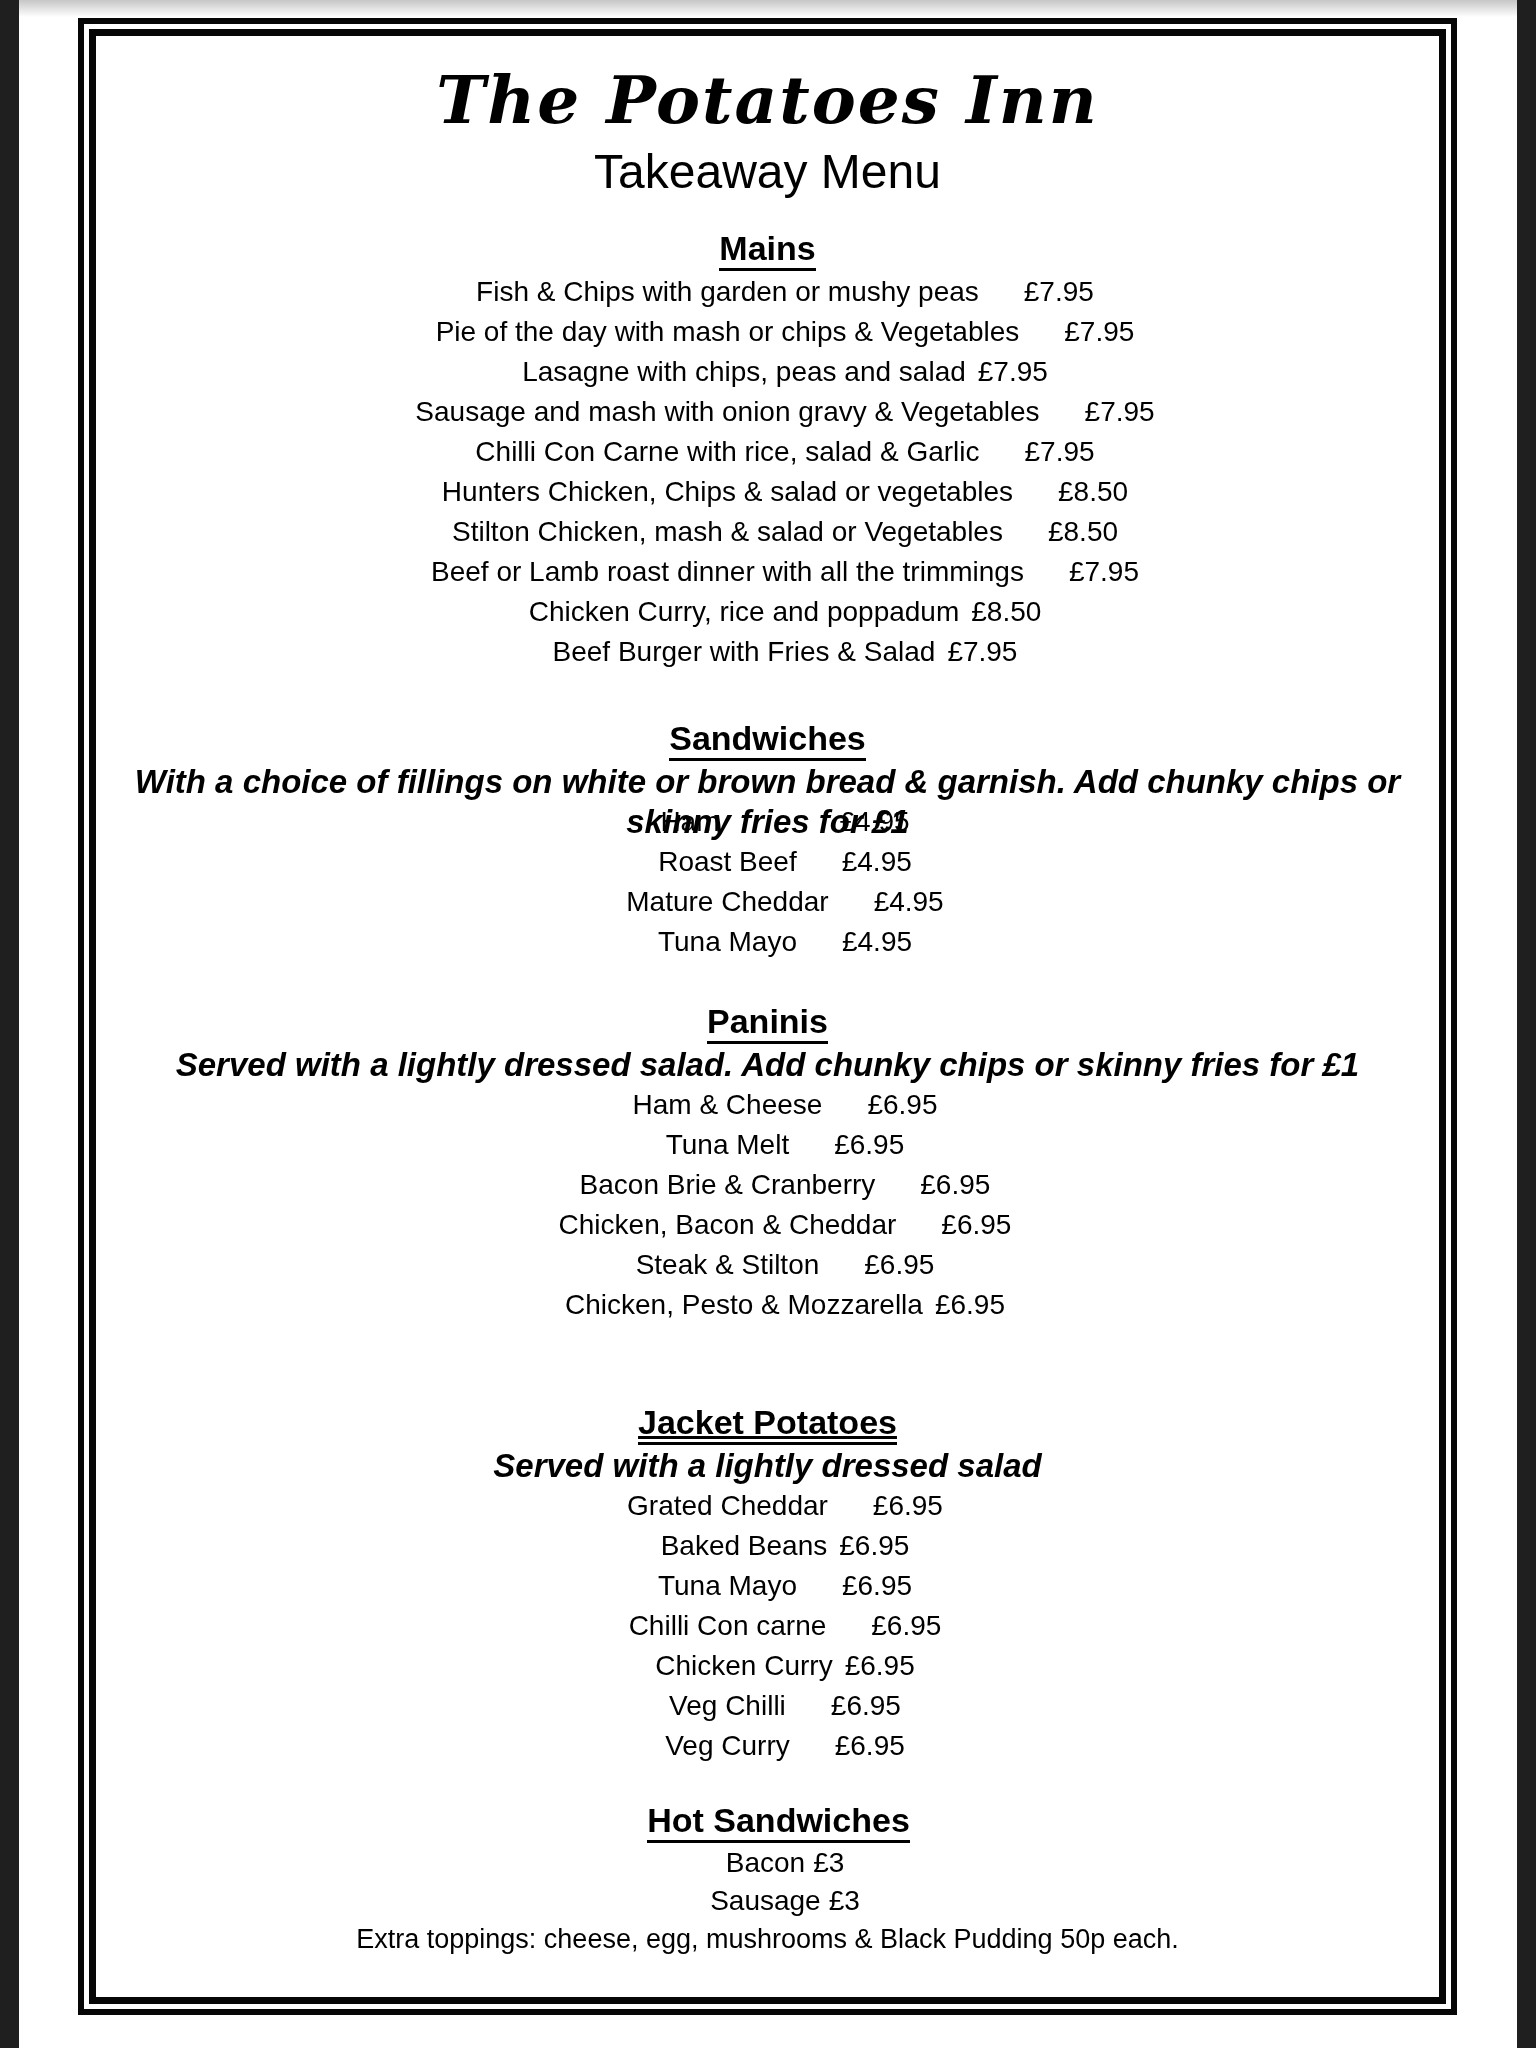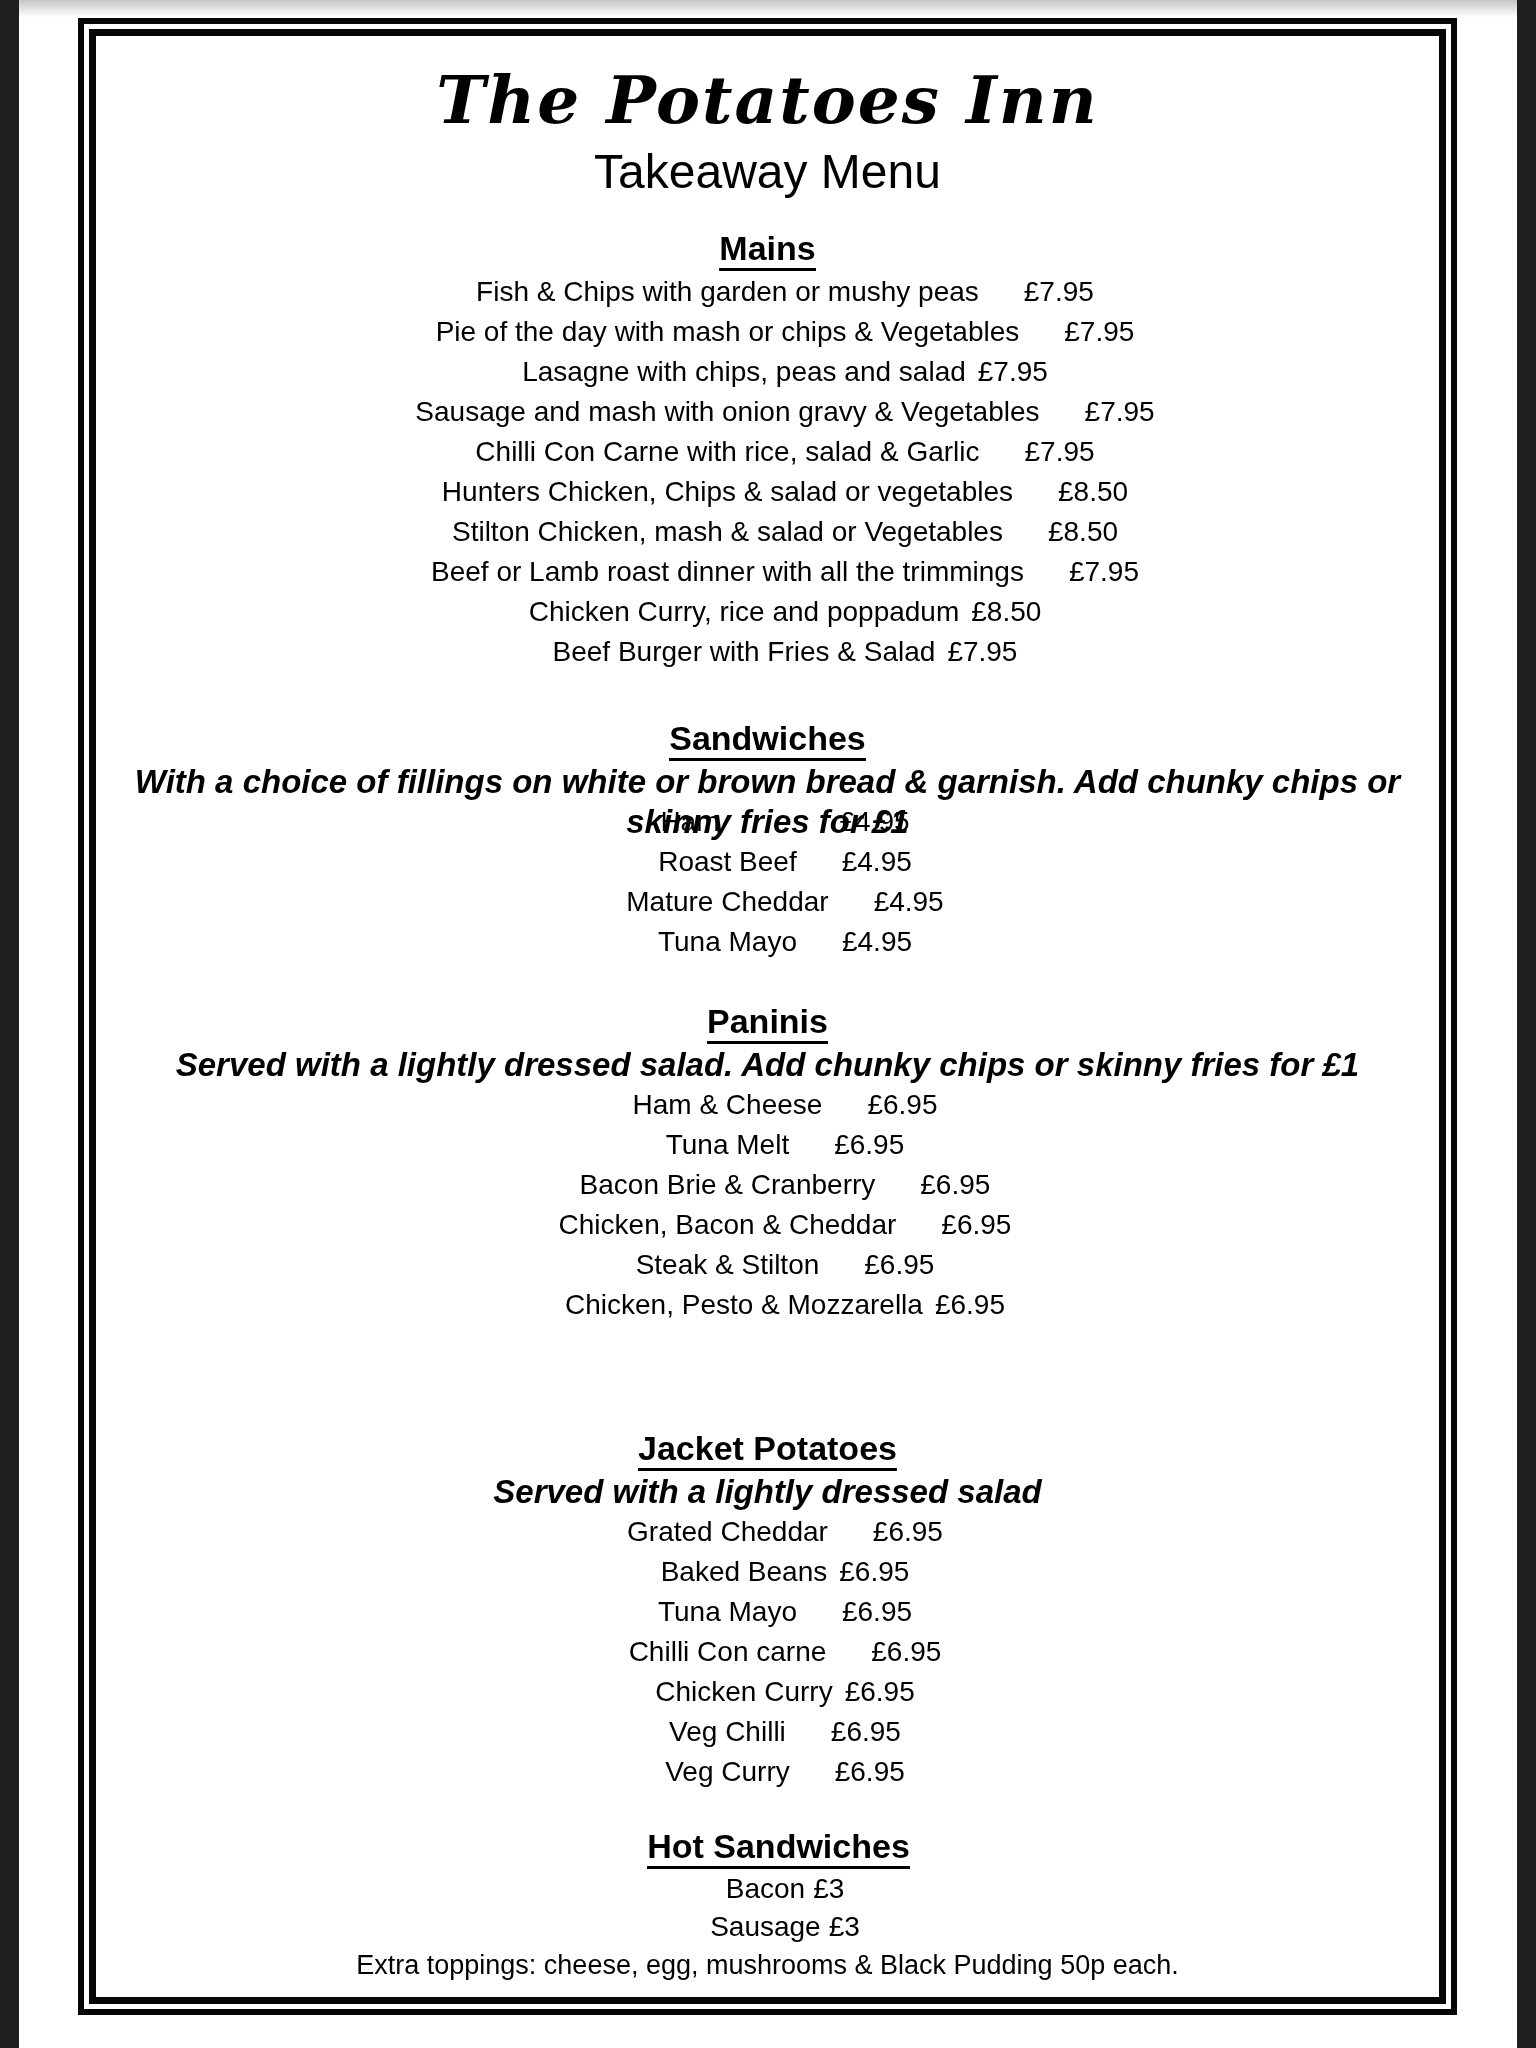--- a/index.html
+++ b/index.html
@@ -29,21 +29,21 @@
   .note{height:40px;line-height:40px;font-size:33px;font-style:italic;font-weight:bold;}
   .item{display:flex;justify-content:center;align-items:baseline;
     column-gap:45px;height:40px;line-height:40px;font-size:28px;white-space:nowrap;margin-left:35px;}
   .item.tight{column-gap:12px;}
   .item.wide{column-gap:120px;}
   .footer-note{height:38px;line-height:38px;font-size:27px;}
 
   .sec-mains    .heading{margin-top:30px;}
   .sec-sandwiches .heading{margin-top:42px;}
   .sec-paninis  .heading{margin-top:35px;}
-  .sec-jacket   .heading{margin-top:99px;}
+  .sec-jacket   .heading{margin-top:73px;text-decoration:underline;}
   .sec-hot      .heading{margin-top:30px;padding-left:22px;}
   .sec-hot .item{height:38px;line-height:38px;gap:8px;}
 </style>
 </head>
 <body>
 
 <div class="edge-strip left"></div>
 <div class="edge-strip right"></div>
 <div class="top-shade"></div>
 

